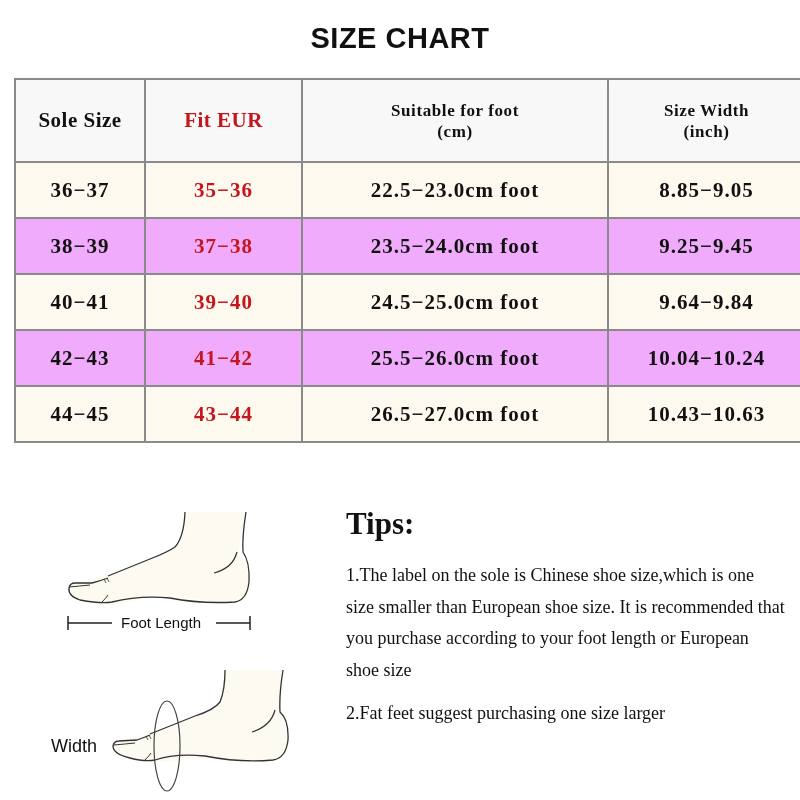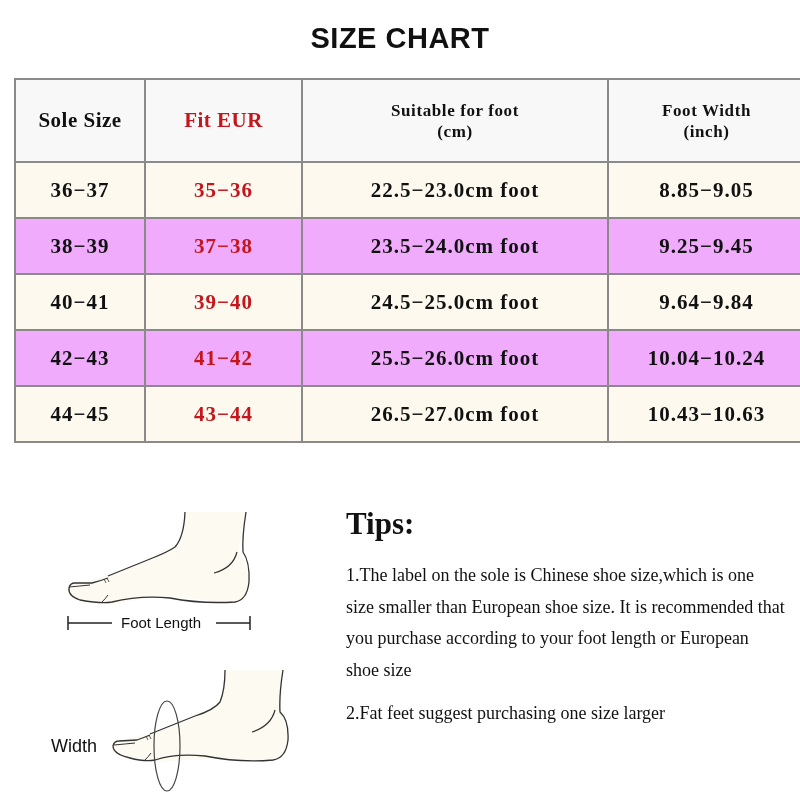--- a/index.html
+++ b/index.html
@@ -57,21 +57,21 @@
   </colgroup>
   <tbody>
       <tr>
     <th class="sole">Sole Size</th>
     <th class="eur">Fit EUR</th>
     <th class="small">
       <span>Suitable for foot</span><br>
       <span>(cm)</span>
     </th>
     <th class="small">
-      <span>Foot Width</span><br>
+      <span>Size Width</span><br>
       <span>(inch)</span>
     </th>
   </tr>
   <tr class="row-odd">
     <td>36−37</td>
     <td class="eur">35−36</td>
     <td>22.5−23.0cm foot</td>
     <td>8.85−9.05</td>
   </tr>
   <tr class="row-even">

